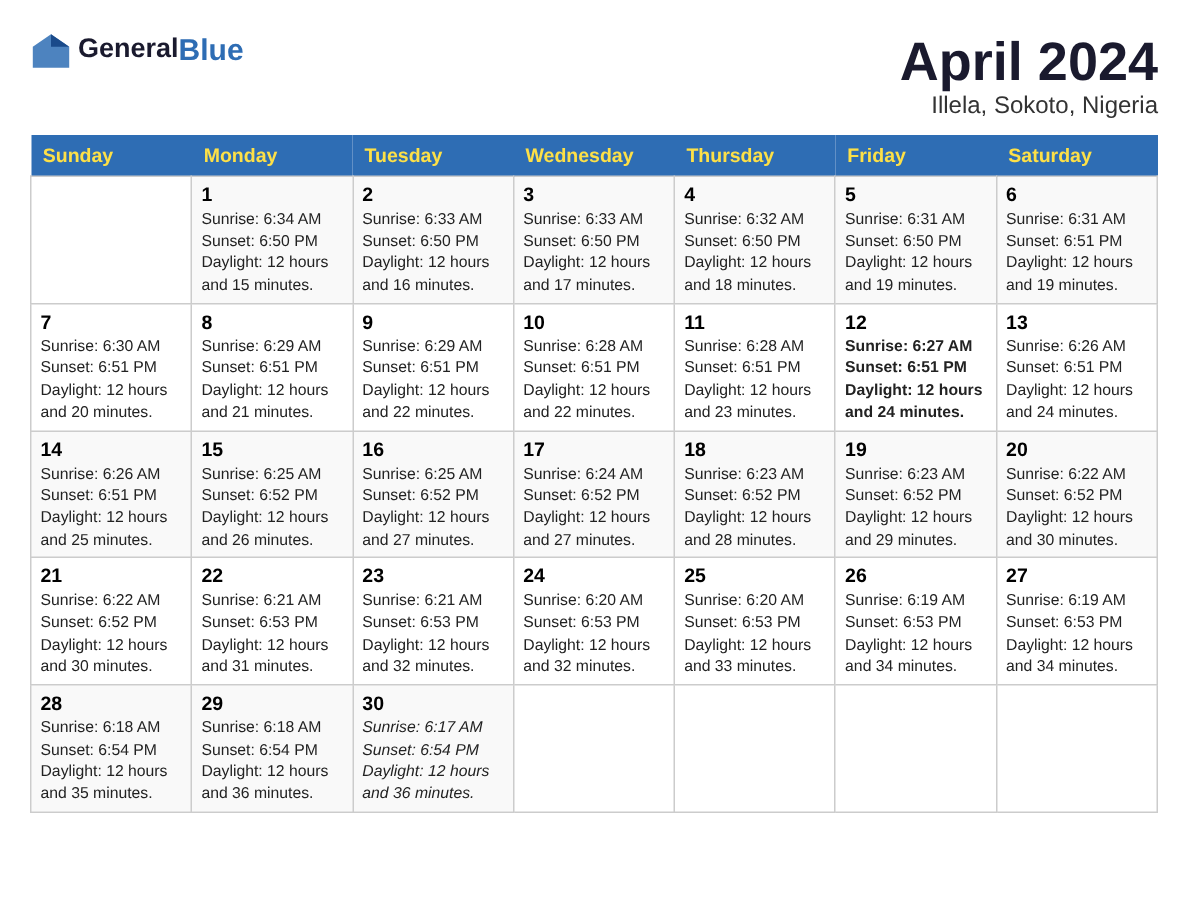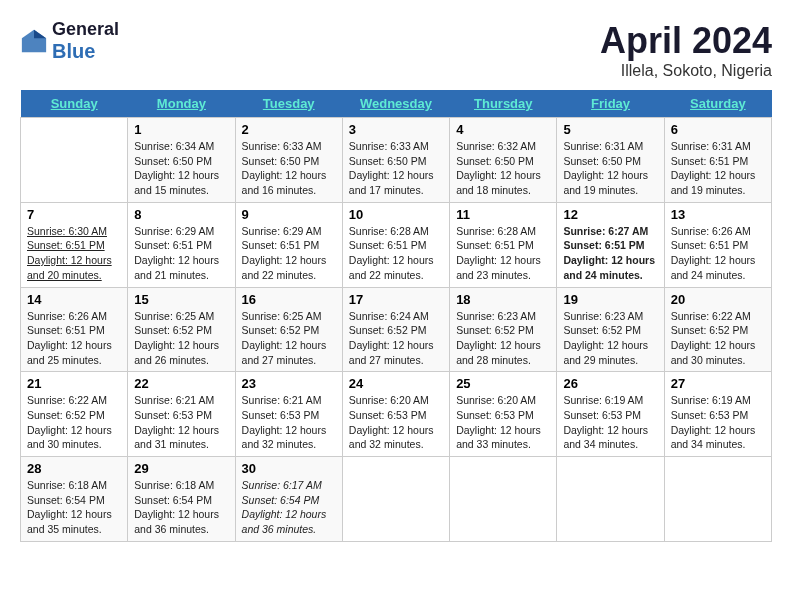--- a/index.html
+++ b/index.html
@@ -16,21 +16,20 @@
       align-items: flex-start;
       margin-bottom: 10px;
     }
     .logo {
       display: flex;
       align-items: center;
       gap: 4px;
     }
     .logo-text {
       display: flex;
-      flex-direction: column;
       line-height: 1.1;
     }
     .logo-icon {
       width: 28px;
       height: 28px;
     }
     .title-block {
       text-align: right;
     }
     .main-title {
@@ -43,26 +42,25 @@
       color: #333;
       text-align: right;
     }
     table {
       width: 100%;
       border-collapse: collapse;
       font-size: 11px;
     }
     thead tr th {
       background-color: #2e6db4;
-      color: #5eead4;
+      color: #fde047;
       padding: 6px 8px;
-      text-align: center;
+      text-align: left;
       font-size: 13px;
       font-weight: bold;
-      text-decoration: underline;
     }
     tbody tr td {
       border: 1px solid #ccc;
       padding: 4px 6px;
       vertical-align: top;
       width: calc(100% / 7);
     }
     tbody tr {
       background: #fff;
     }
@@ -161,21 +159,21 @@
           <span class="day-number">6</span>
           <div class="day-info" style="white-space: pre-line;">Sunrise: 6:31 AM
 Sunset: 6:51 PM
 Daylight: 12 hours
 and 19 minutes.</div>
         </td>
       </tr>
       <tr>
         <td>
           <span class="day-number">7</span>
-          <div class="day-info" style="white-space: pre-line; text-decoration: underline;">Sunrise: 6:30 AM
+          <div class="day-info" style="white-space: pre-line;">Sunrise: 6:30 AM
 Sunset: 6:51 PM
 Daylight: 12 hours
 and 20 minutes.</div>
         </td>
         <td>
           <span class="day-number">8</span>
           <div class="day-info" style="white-space: pre-line;">Sunrise: 6:29 AM
 Sunset: 6:51 PM
 Daylight: 12 hours
 and 21 minutes.</div>

